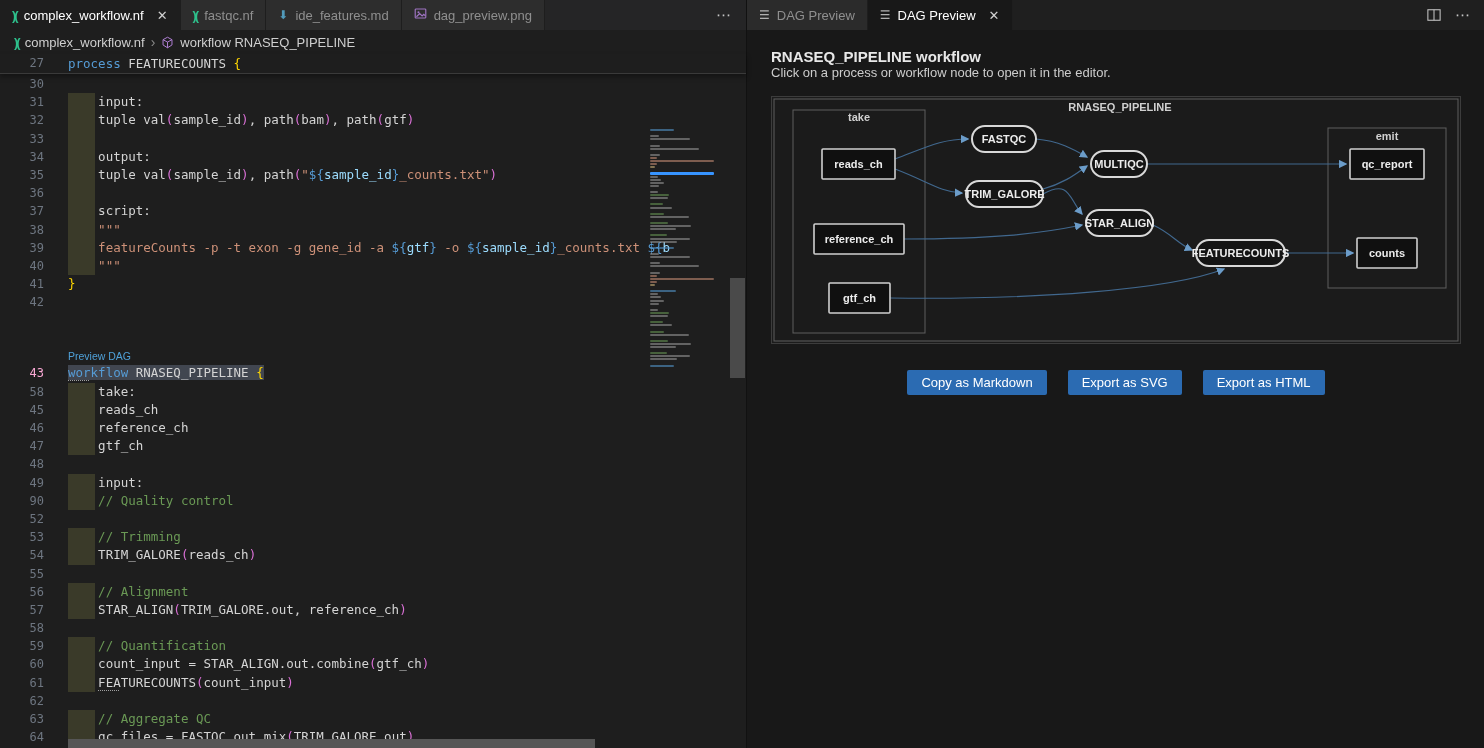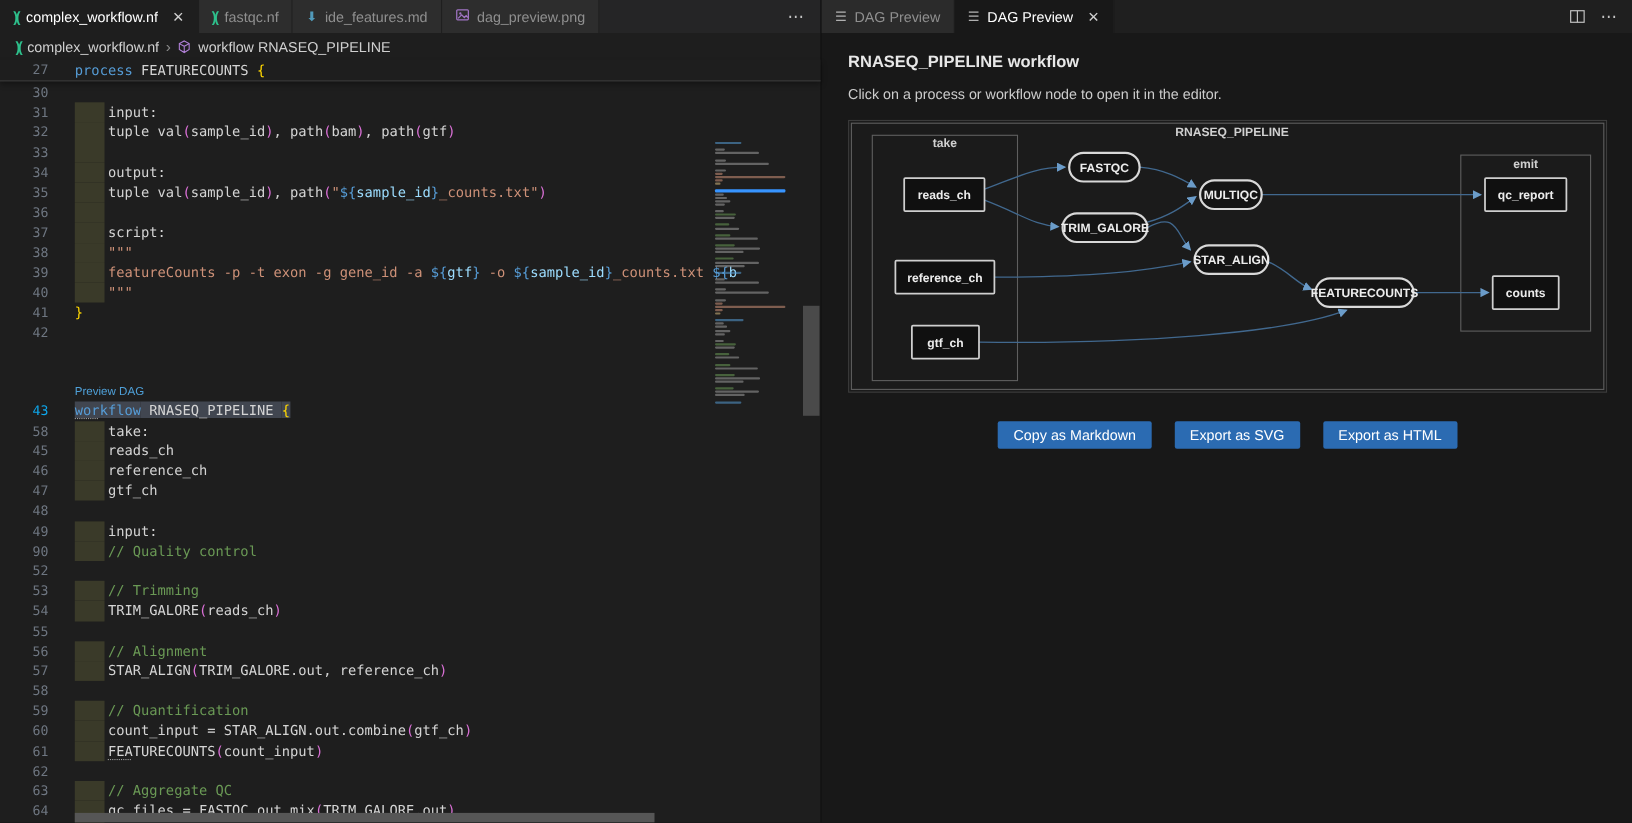--- a/index.html
+++ b/index.html
@@ -36,40 +36,40 @@
   
   #sticky-row{position:relative;height:19px;background:#1e1e1e;border-bottom:1px solid #3a3a3a;
               box-shadow:0 3px 5px rgba(0,0,0,.35);z-index:5;
               font-family:"DejaVu Sans Mono",monospace;font-size:12.5px;line-height:19px;}
   #code{position:absolute;top:73px;left:0;width:746px;bottom:0;overflow:hidden;
         font-family:"DejaVu Sans Mono",monospace;font-size:12.5px;padding-left:24px;}
   #code-lines{position:absolute;top:2px;left:0;right:98px;}
   .cl{position:relative;height:18.2px;line-height:18.2px;white-space:pre;cursor:text;}
   .ln{position:absolute;left:0;top:0;width:44px;text-align:right;color:#6e7681;font-size:12px;
       font-family:"DejaVu Sans Mono",monospace;}
-  .ln.cur{color:#0ea5e9;}
+  .ln.cur{color:#f9a8d4;}
   .band{position:absolute;left:68px;width:27px;top:0;height:100%;background:#3a3a29;}
   .ct{position:absolute;left:68px;top:0;white-space:pre;}
   .lens{height:14px;line-height:13px;font-size:10.5px;color:#4fa0d8;padding-left:68px;
         font-family:"Liberation Sans",sans-serif;cursor:pointer;margin-top:39px;}
   
   .kw{color:#569cd6}.id{color:#d4d4d4}.b1{color:#ffd700}.b2{color:#da70d6}.b3{color:#179fff}
   .str{color:#ce9178}.cmt{color:#6a9955}.iv{color:#9cdcfe}.ib{color:#569cd6}
   .u{text-decoration:underline dotted #a0a0a0 1px;text-underline-offset:3px;}
   .h{background:#414650;}
 
   
   #minimap{position:absolute;top:56px;left:648px;width:80px;bottom:0;overflow:hidden;cursor:pointer;}
   .mbar{position:absolute;height:2px;border-radius:1px;}
   #v-thumb{position:absolute;left:730px;top:205px;width:15px;height:100px;background:#4a4a4a;cursor:pointer;}
   #h-thumb{position:absolute;left:68px;bottom:0;width:527px;height:9px;background:#565656;cursor:pointer;z-index:6;}
 
   
   #panel-body{position:absolute;top:30px;left:0;right:0;bottom:0;padding:18px 24px 0 24px;background:#181818;}
-  #panel-title{margin:0 0 13px 0;font-size:15px;font-weight:bold;color:#e8e8e8;}
+  #panel-title{margin:0 0 0 0;font-size:15px;font-weight:bold;color:#e8e8e8;}
   #panel-subtitle{margin:0 0 16px 0;font-size:13px;color:#cccccc;}
   #diagram{position:relative;width:688px;height:246px;background:#1b1b1b;border:1px solid #3c3c3c;}
   #btn-row{display:flex;justify-content:center;gap:21px;margin-top:26px;}
   .btn{background:#2b6bb2;color:#ffffff;border:none;font-family:"Liberation Sans",sans-serif;
        font-size:13px;padding:5px 14px;border-radius:2px;cursor:pointer;}
   
   .cluster-rect{fill:none;stroke:#5f5f5f;stroke-width:1;}
   .cluster-label{fill:#d0d0d0;font-size:11px;font-weight:bold;font-family:"Liberation Sans",sans-serif;}
   .node-rect{fill:#101010;stroke:#cfcfcf;stroke-width:1.6;}
   .node-stadium{fill:#141414;stroke:#d8d8d8;stroke-width:2;}

